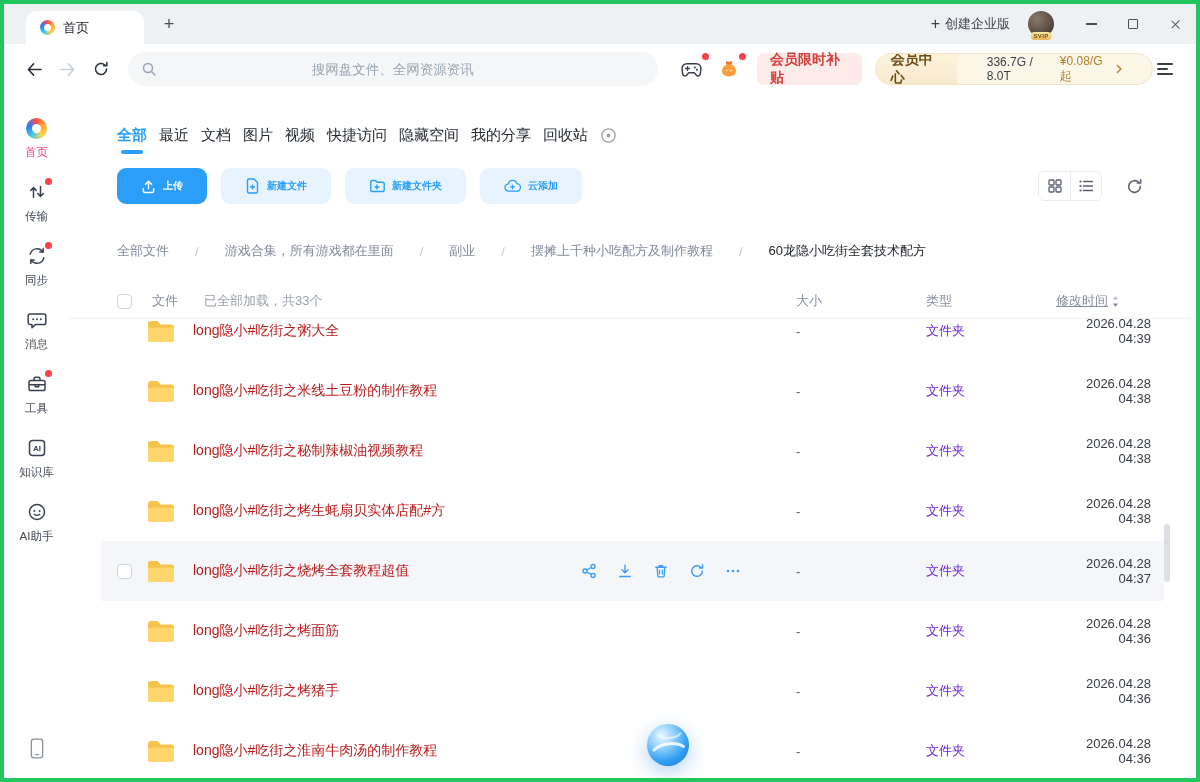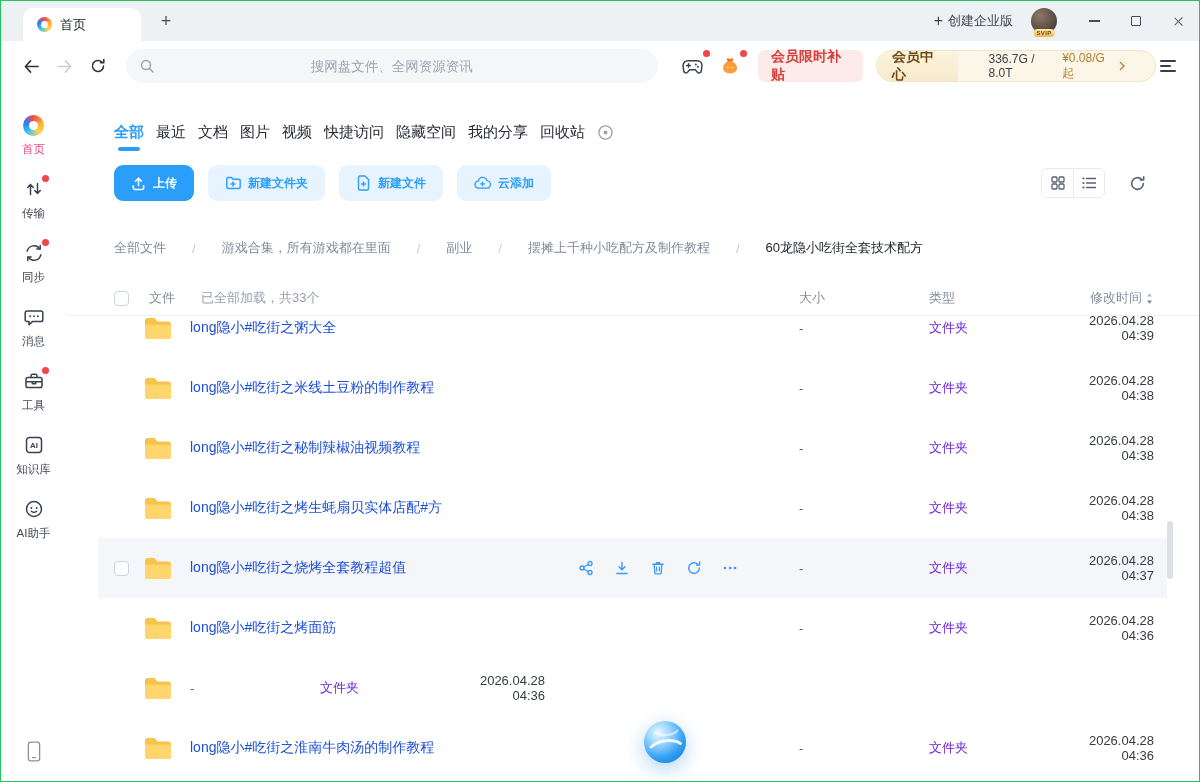--- a/index.html
+++ b/index.html
@@ -1,18 +1,18 @@
 <!DOCTYPE html>
 <html><head>
 <meta charset="utf-8">
 <style>
   * { margin:0; padding:0; box-sizing:border-box; }
   html,body { width:1200px; height:782px; overflow:hidden; }
   body { font-family:"Liberation Sans","DejaVu Sans",sans-serif; background:#eef1f4; color:#23272f; }
-  .window { width:1200px; height:782px; display:flex; flex-direction:column; border:1px solid #22c55e; }
+  .window { width:1200px; height:782px; display:flex; flex-direction:column; border:4px solid #22c55e; }
 
   
   .titlebar { position:relative; height:40px; background:#eef1f4; flex:none; }
   .tab { position:absolute; left:22px; bottom:0; width:118px; height:33px; background:#fff;
          border-radius:10px 10px 0 0; display:flex; align-items:center; gap:8px; padding:0 14px;
          font-size:13px; color:#20242b; }
   .logo-donut { width:15px; height:15px; border-radius:50%; position:relative; flex:none;
     background:conic-gradient(#ff4a4a,#ffb02e,#ffd34d,#3ec8f0,#2b7bf6,#ff4a4a); }
   .logo-donut::after { content:""; position:absolute; inset:4px; background:#fff; border-radius:50%; }
   .newtab { position:absolute; left:152px; top:7px; width:26px; height:26px; display:flex;
@@ -78,22 +78,22 @@
   
   .tabs { display:flex; align-items:center; gap:12px; margin:30px 0 0 48px; height:22px; font-size:15px; color:#252a33; }
   .tab-item { position:relative; cursor:pointer; white-space:nowrap; }
   .tab-item.active { color:#2a9ef8; font-weight:700; }
   .tab-item.active::after { content:""; position:absolute; left:50%; transform:translateX(-50%);
     bottom:-9px; width:22px; height:3.5px; border-radius:2px; background:#2a9ef8; }
   .eye-btn { display:flex; align-items:center; cursor:pointer; }
 
   
   .actions-row { display:flex; align-items:center; gap:14px; margin:22px 48px 0 48px; height:36px; }
-  .btn { height:36px; border-radius:9px; display:flex; align-items:center; gap:7px; padding:0 17px;
-         font-size:12px; font-weight:700; cursor:pointer; border:none; font-family:Liberation Serif, serif; }
+  .btn { height:36px; border-radius:9px; display:flex; align-items:center; gap:7px; padding:0 24px;
+         font-size:10px; font-weight:700; cursor:pointer; border:none; font-family:Liberation Serif, serif; }
   .btn-primary { background:#2a9ef8; color:#fff; }
   .btn-light { background:#e7f3fe; color:#2a9ef8; }
   .right-controls { margin-left:auto; display:flex; align-items:center; }
   .view-group { display:flex; border:1px solid #e7eaee; border-radius:6px; overflow:hidden; }
   .view-cell { width:31px; height:28px; display:flex; align-items:center; justify-content:center; cursor:pointer; background:#fff; }
   .view-cell + .view-cell { border-left:1px solid #e7eaee; }
   .list-refresh { margin-left:18px; width:28px; height:28px; display:flex; align-items:center; justify-content:center; cursor:pointer; }
 
   
   .breadcrumb { display:flex; align-items:center; gap:26px; margin:38px 48px 0 48px; font-size:13px;
@@ -104,31 +104,31 @@
 
   
   .table-header { margin:24px 32px 0 32px; padding-left:16px; height:34px; display:flex;
                   align-items:center; font-size:13px; color:#868e9c; }
   .checkbox { width:15px; height:15px; border:1.5px solid #ccd2da; border-radius:4px; background:#fff; flex:none; cursor:pointer; }
   .th-file { margin-left:20px; }
   .th-status { margin-left:26px; color:#9aa0ab; }
   .spacer { flex:1; }
   .col-size { width:130px; flex:none; }
   .col-type { width:130px; flex:none; }
-  .col-time { width:108px; flex:none; display:flex; align-items:center; justify-content:flex-end;
-              gap:3px; padding-right:13px; }
+  .col-time { width:108px; flex:none; display:flex; align-items:center; justify-content:flex-start;
+              gap:3px; padding-right:13px;text-decoration:underline; }
   .rows-viewport { border-top:1px solid #eef1f5; height:485px; overflow:hidden; }
   .rows { margin-top:-18px; }
   .file-row { position:relative; height:60px; margin:0 32px; padding-left:16px; display:flex;
               align-items:center; font-size:13px; cursor:pointer; }
   .file-row .checkbox { visibility:hidden; margin-right:14px; }
   .file-row.hovered { background:#f4f6f9; }
   .file-row.hovered .checkbox { visibility:visible; }
   .row-folder { width:30px; height:25px; flex:none; margin-right:17px; display:flex; }
-  .row-name { flex:1; min-width:0; font-size:14px; color:#1d4ed8; white-space:nowrap; overflow:hidden; }
+  .row-name { flex:1; min-width:0; font-size:14px; color:#b91c1c; white-space:nowrap; overflow:hidden; }
   .row-size { width:130px; flex:none; color:#555b65; }
   .row-type { width:130px; flex:none; color:#6d28d9; }
   .row-time { width:108px; flex:none; text-align:right; padding-right:13px; color:#363b44; }
   .row-actions { position:absolute; left:480px; top:50%; transform:translateY(-50%);
                  display:none; align-items:center; gap:20px; }
   .file-row.hovered .row-actions { display:flex; }
   .act { width:16px; height:16px; display:flex; cursor:pointer; }
 
   
   .scroll-thumb { position:absolute; right:26px; top:430px; width:6px; height:58px;
@@ -326,32 +326,32 @@
 
       <div class="actions-row">
         <button class="btn btn-primary">
           <svg width="15" height="15" viewBox="0 0 16 16">
               <path d="M8 10 V2.6 M4.8 5.6 L8 2.3 L11.2 5.6" stroke="#fff" stroke-width="1.6" fill="none" stroke-linecap="round" stroke-linejoin="round"></path>
               <path d="M2.5 10.5 v2.4 a1.5 1.5 0 0 0 1.5 1.5 h8 a1.5 1.5 0 0 0 1.5-1.5 v-2.4" stroke="#fff" stroke-width="1.6" fill="none" stroke-linecap="round"></path>
             </svg>
           <span>上传</span>
         </button>
         <button class="btn btn-light">
+          <svg width="15" height="16" viewBox="0 0 14 16">
+              <path d="M2 2.5 a1.5 1.5 0 0 1 1.5-1.5 h5 L12 4.5 v9 a1.5 1.5 0 0 1-1.5 1.5 h-7 A1.5 1.5 0 0 1 2 13.5 z" fill="none" stroke="#2a9ef8" stroke-width="1.4" stroke-linejoin="round"></path>
+              <path d="M7 7 v4 M5 9 h4" stroke="#2a9ef8" stroke-width="1.4" stroke-linecap="round"></path>
+            </svg>
+          <span>新建文件</span>
+        </button>
+        <button class="btn btn-light">
           <svg width="16" height="16" viewBox="0 0 16 16">
               <path d="M1.8 4 a1.5 1.5 0 0 1 1.5-1.5 h3.2 l1.6 1.8 h5.6 a1.5 1.5 0 0 1 1.5 1.5 v6.2 a1.5 1.5 0 0 1-1.5 1.5 h-10.4 a1.5 1.5 0 0 1-1.5-1.5 z" fill="none" stroke="#2a9ef8" stroke-width="1.4" stroke-linejoin="round"></path>
               <path d="M8 7 v4 M6 9 h4" stroke="#2a9ef8" stroke-width="1.4" stroke-linecap="round"></path>
             </svg>
           <span>新建文件夹</span>
-        </button>
-        <button class="btn btn-light">
-          <svg width="15" height="16" viewBox="0 0 14 16">
-              <path d="M2 2.5 a1.5 1.5 0 0 1 1.5-1.5 h5 L12 4.5 v9 a1.5 1.5 0 0 1-1.5 1.5 h-7 A1.5 1.5 0 0 1 2 13.5 z" fill="none" stroke="#2a9ef8" stroke-width="1.4" stroke-linejoin="round"></path>
-              <path d="M7 7 v4 M5 9 h4" stroke="#2a9ef8" stroke-width="1.4" stroke-linecap="round"></path>
-            </svg>
-          <span>新建文件</span>
         </button>
         <button class="btn btn-light">
           <svg width="17" height="14" viewBox="0 0 18 14">
               <path d="M5 12.5 a3.8 3.8 0 0 1-0.4-7.6 a4.6 4.6 0 0 1 9-0.4 a3.4 3.4 0 0 1-0.3 8 z" fill="none" stroke="#2a9ef8" stroke-width="1.4" stroke-linejoin="round"></path>
               <path d="M9 6 v4 M7 8 h4" stroke="#2a9ef8" stroke-width="1.4" stroke-linecap="round"></path>
             </svg>
           <span>云添加</span>
         </button>
         <div class="right-controls">
           <div class="view-group">
@@ -536,20 +536,21 @@
   </div>
 
   <div class="file-row">
     <span class="checkbox"></span>
     <span class="row-folder">
       <svg width="30" height="25" viewBox="0 0 30 25">
         <path d="M2 4.5 C2 3.1 3.1 2 4.5 2 h7 l3 3.5 h11 c1.4 0 2.5 1.1 2.5 2.5 v12.5 c0 1.4-1.1 2.5-2.5 2.5 h-21 c-1.4 0-2.5-1.1-2.5-2.5 z" fill="#f6c44d"></path>
         <path d="M2 8.8 h26 v11.7 c0 1.4-1.1 2.5-2.5 2.5 h-21 c-1.4 0-2.5-1.1-2.5-2.5 z" fill="#ffd66b"></path>
       </svg>
     </span>
+    <span class="row-name">long隐小#吃街之烤猪手</span>
 
     <span class="row-size">-</span>
     <span class="row-type">文件夹</span>
     <span class="row-time">2026.04.28 04:36</span>
   </div>
 
   <div class="file-row">
     <span class="checkbox"></span>
     <span class="row-folder">
       <svg width="30" height="25" viewBox="0 0 30 25">

